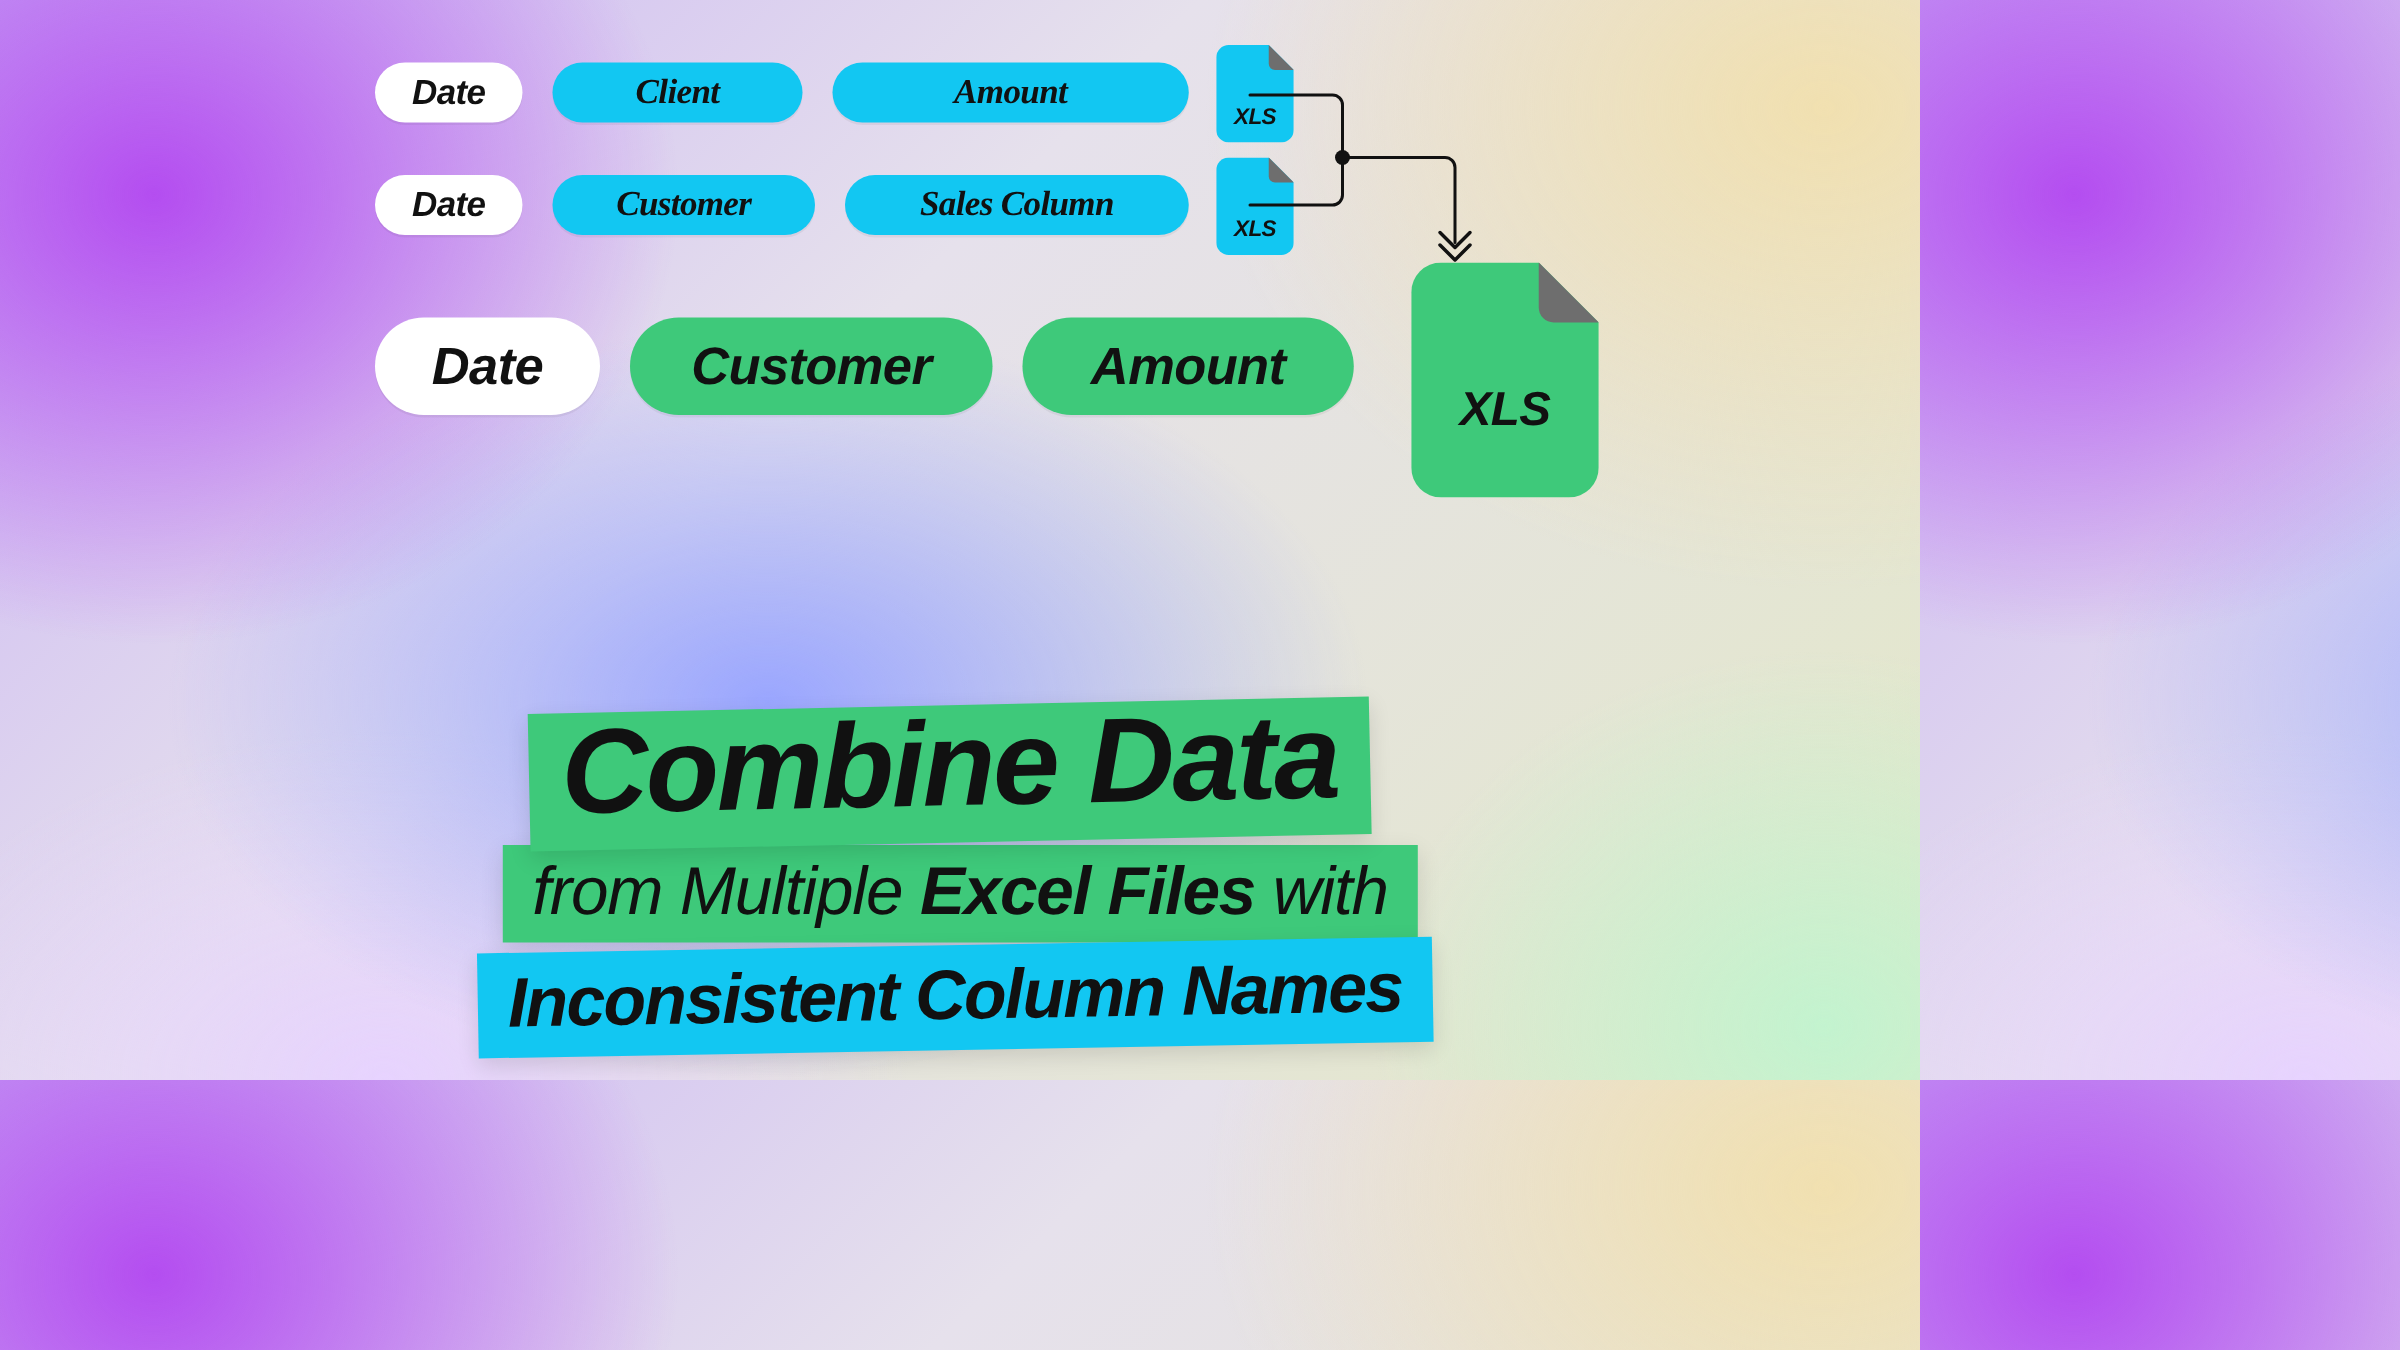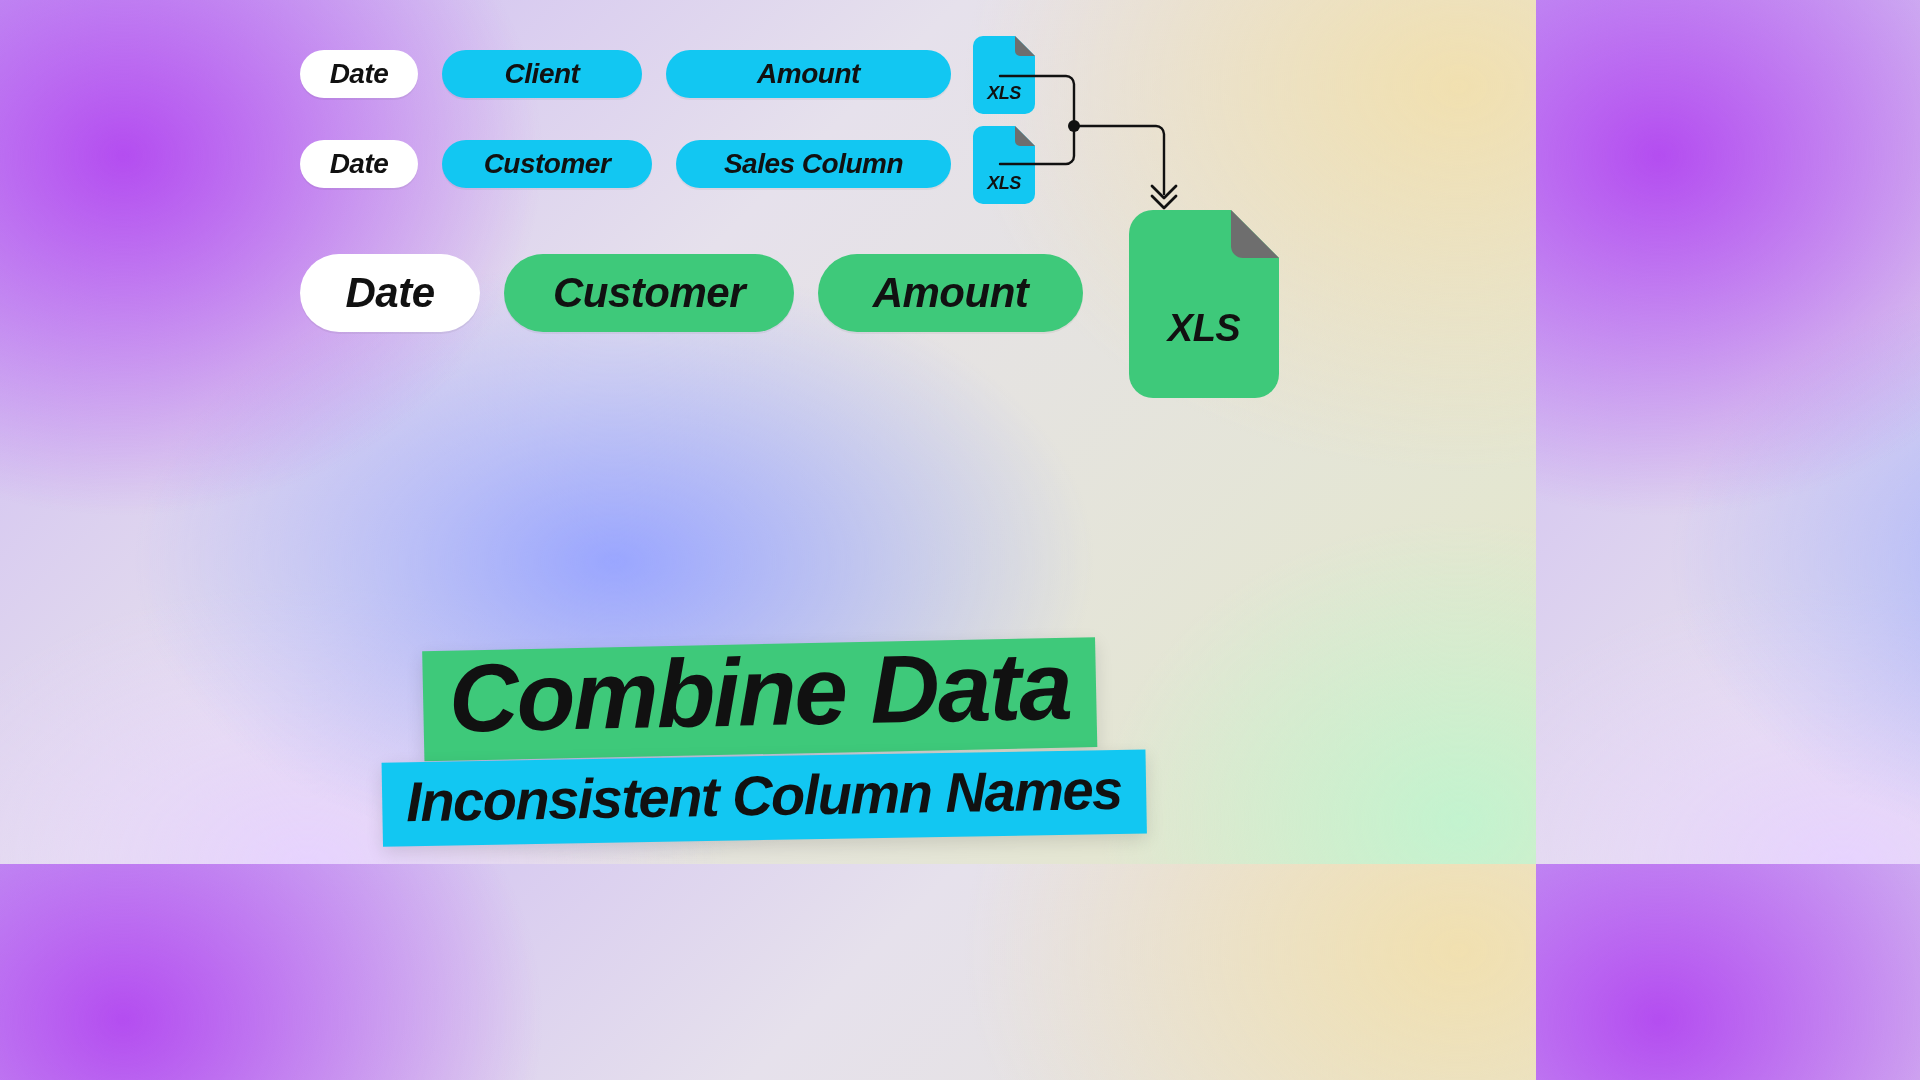--- a/index.html
+++ b/index.html
@@ -32,21 +32,21 @@
     height: 48px;
     padding: 0 26px;
     font-size: 28px;
     letter-spacing: -0.5px;
     font-style: italic;
     box-shadow: 0 2px 0 rgba(0,0,0,0.05);
   }
   .pill.lg { height: 78px; font-size: 42px; padding: 0 40px; }
 
   .pill-white { background: #ffffff; }
-  .pill-cyan  { background: #12C7F2; }
+  .pill-cyan  { background: #12C7F2; font-family: Liberation Serif, serif; }
   .pill-green { background: #3EC97A; }
 
   .w-date-sm   { width: 118px; }
   .w-client    { width: 200px; }
   .w-amount1   { width: 285px; }
   .w-customer1 { width: 210px; }
   .w-sales     { width: 275px; }
   .w-date-lg   { width: 180px; }
   .w-customer2 { width: 290px; }
   .w-amount2   { width: 265px; }
@@ -148,17 +148,20 @@
 
     <g stroke="#111" stroke-width="2.8" fill="none" stroke-linecap="round" stroke-linejoin="round">
       <path d="M156 150 L168 162 L180 150"></path>
       <path d="M156 160 L168 172 L180 160"></path>
     </g>
   </svg>
 
   <div class="title-block">
     <div class="title-stack">
       <div class="tline tline1">Combine Data</div>
+      <div class="tline tline2">
+        <span>from Multiple </span><span class="b">Excel Files</span><span> with</span>
+      </div>
       <div class="tline tline3">Inconsistent Column Names</div>
     </div>
   </div>
 
 </div>
 
 </body></html>

